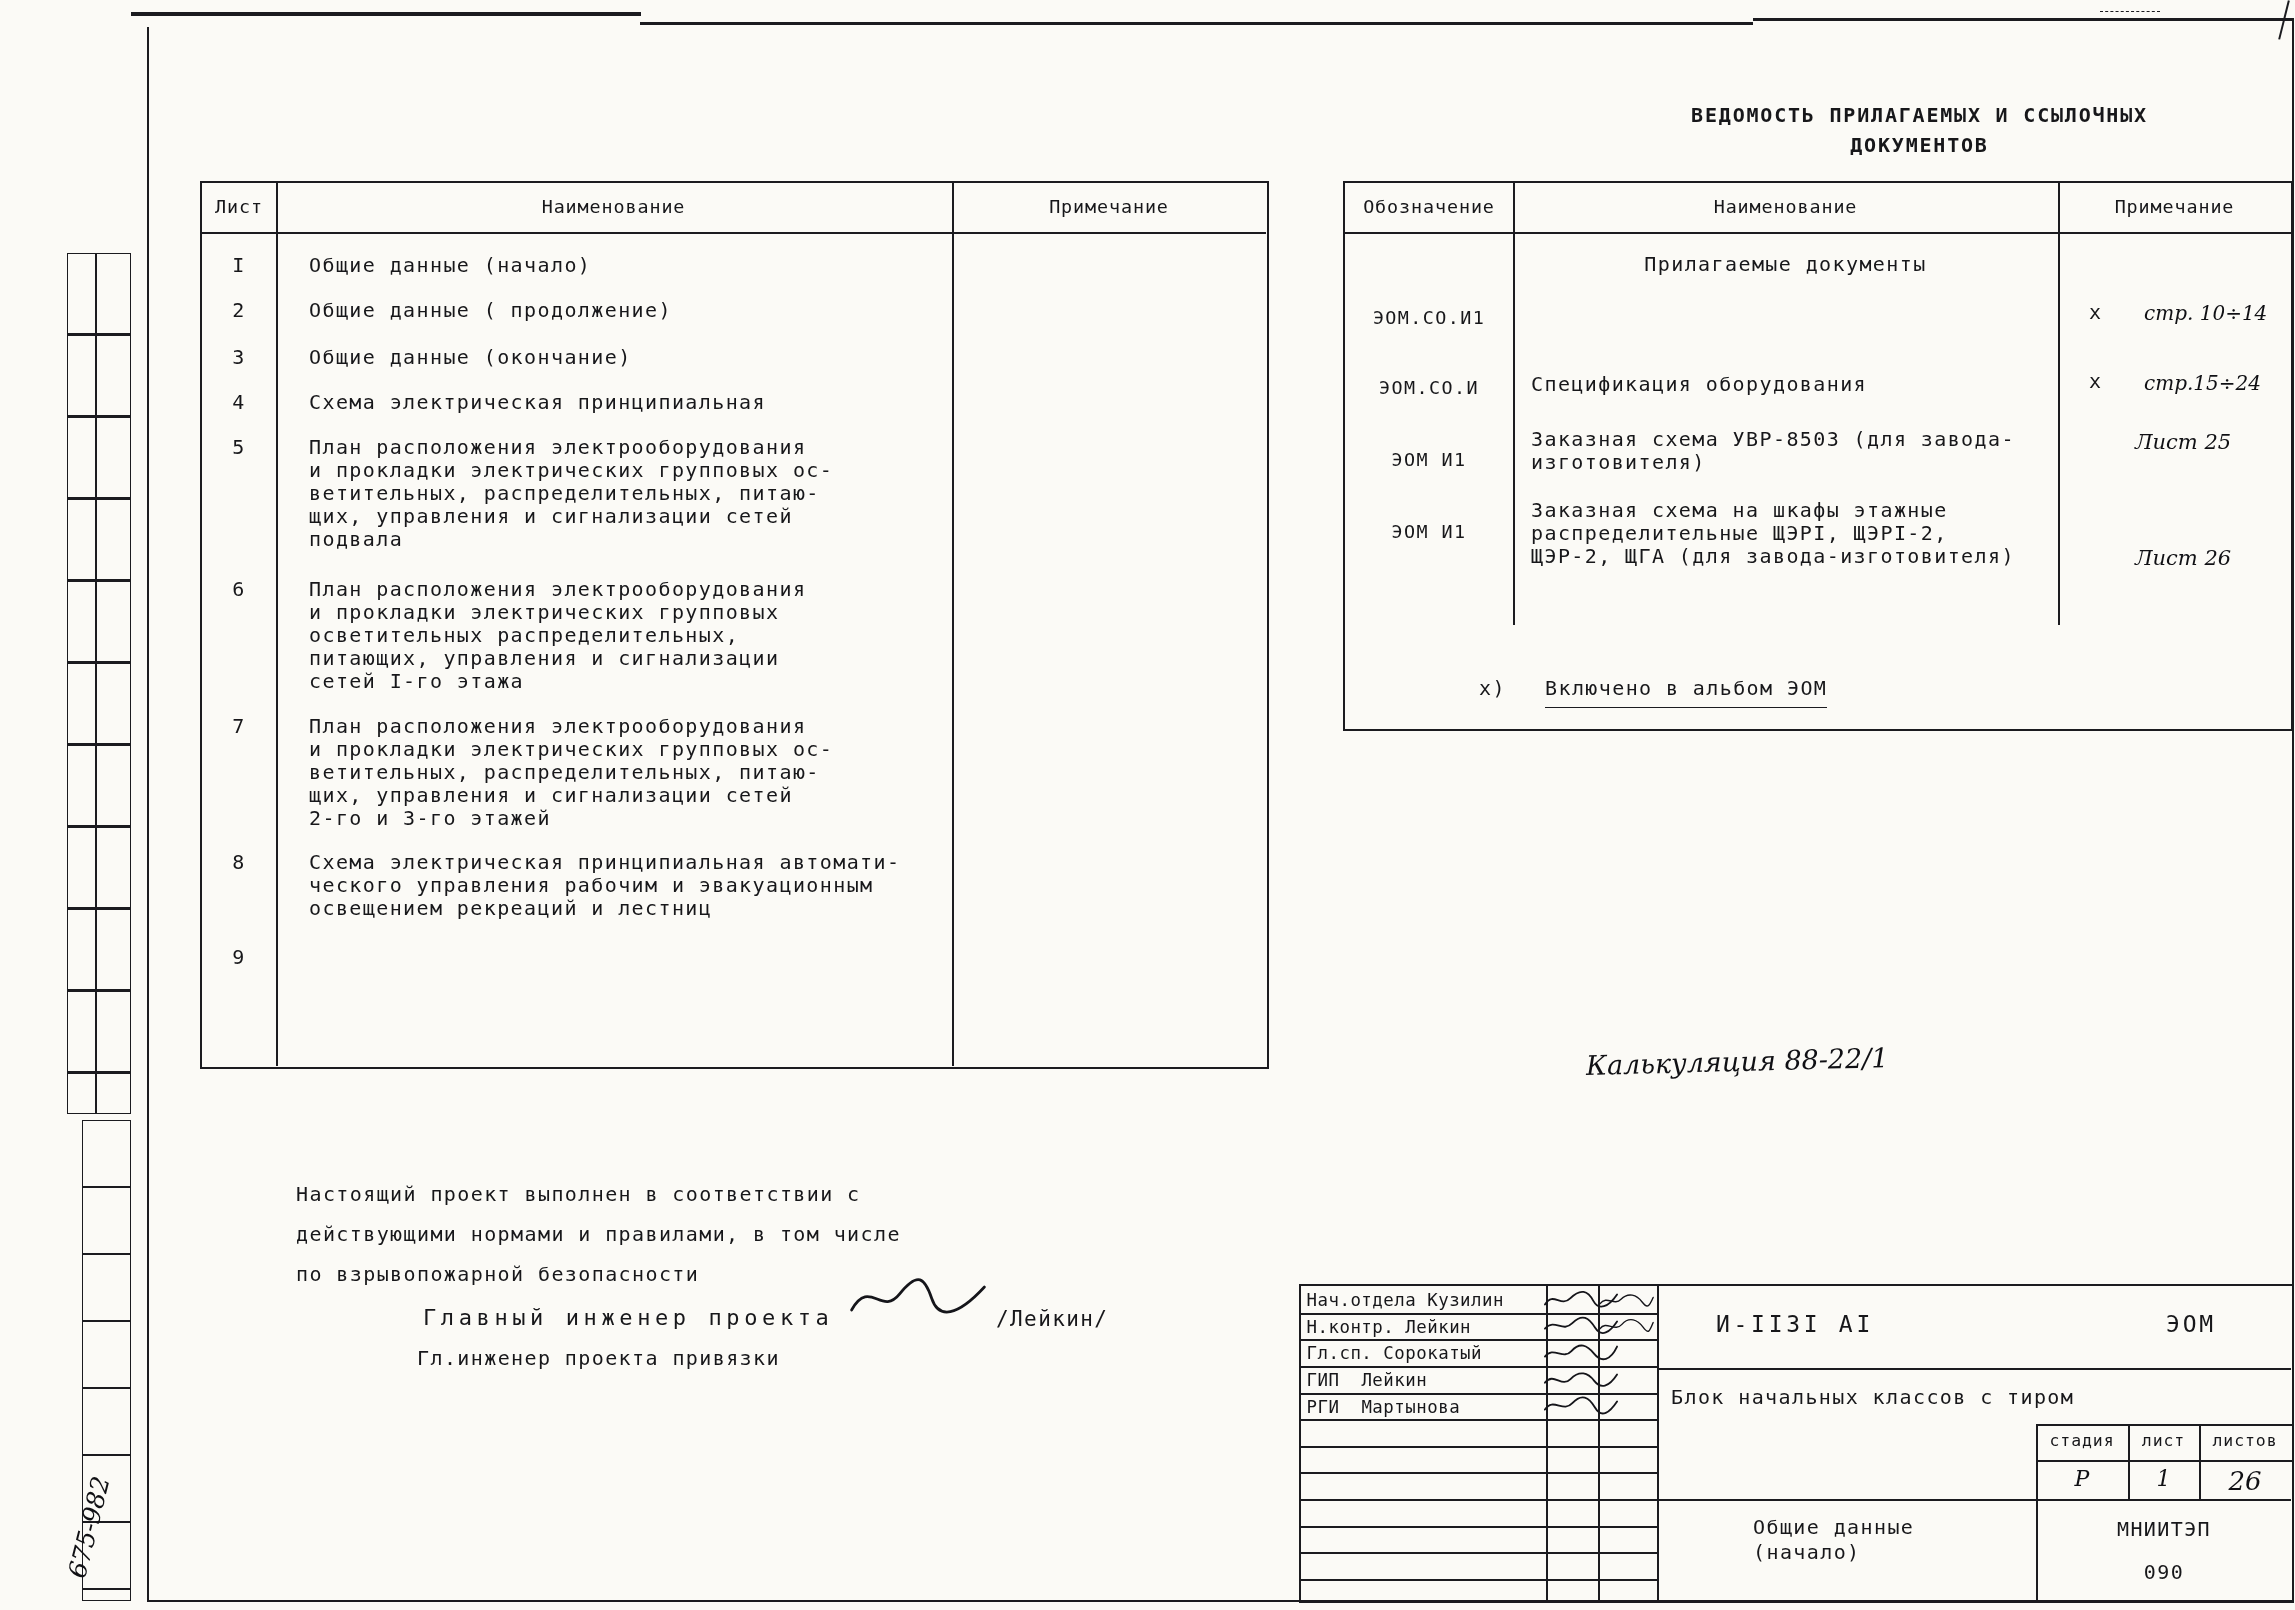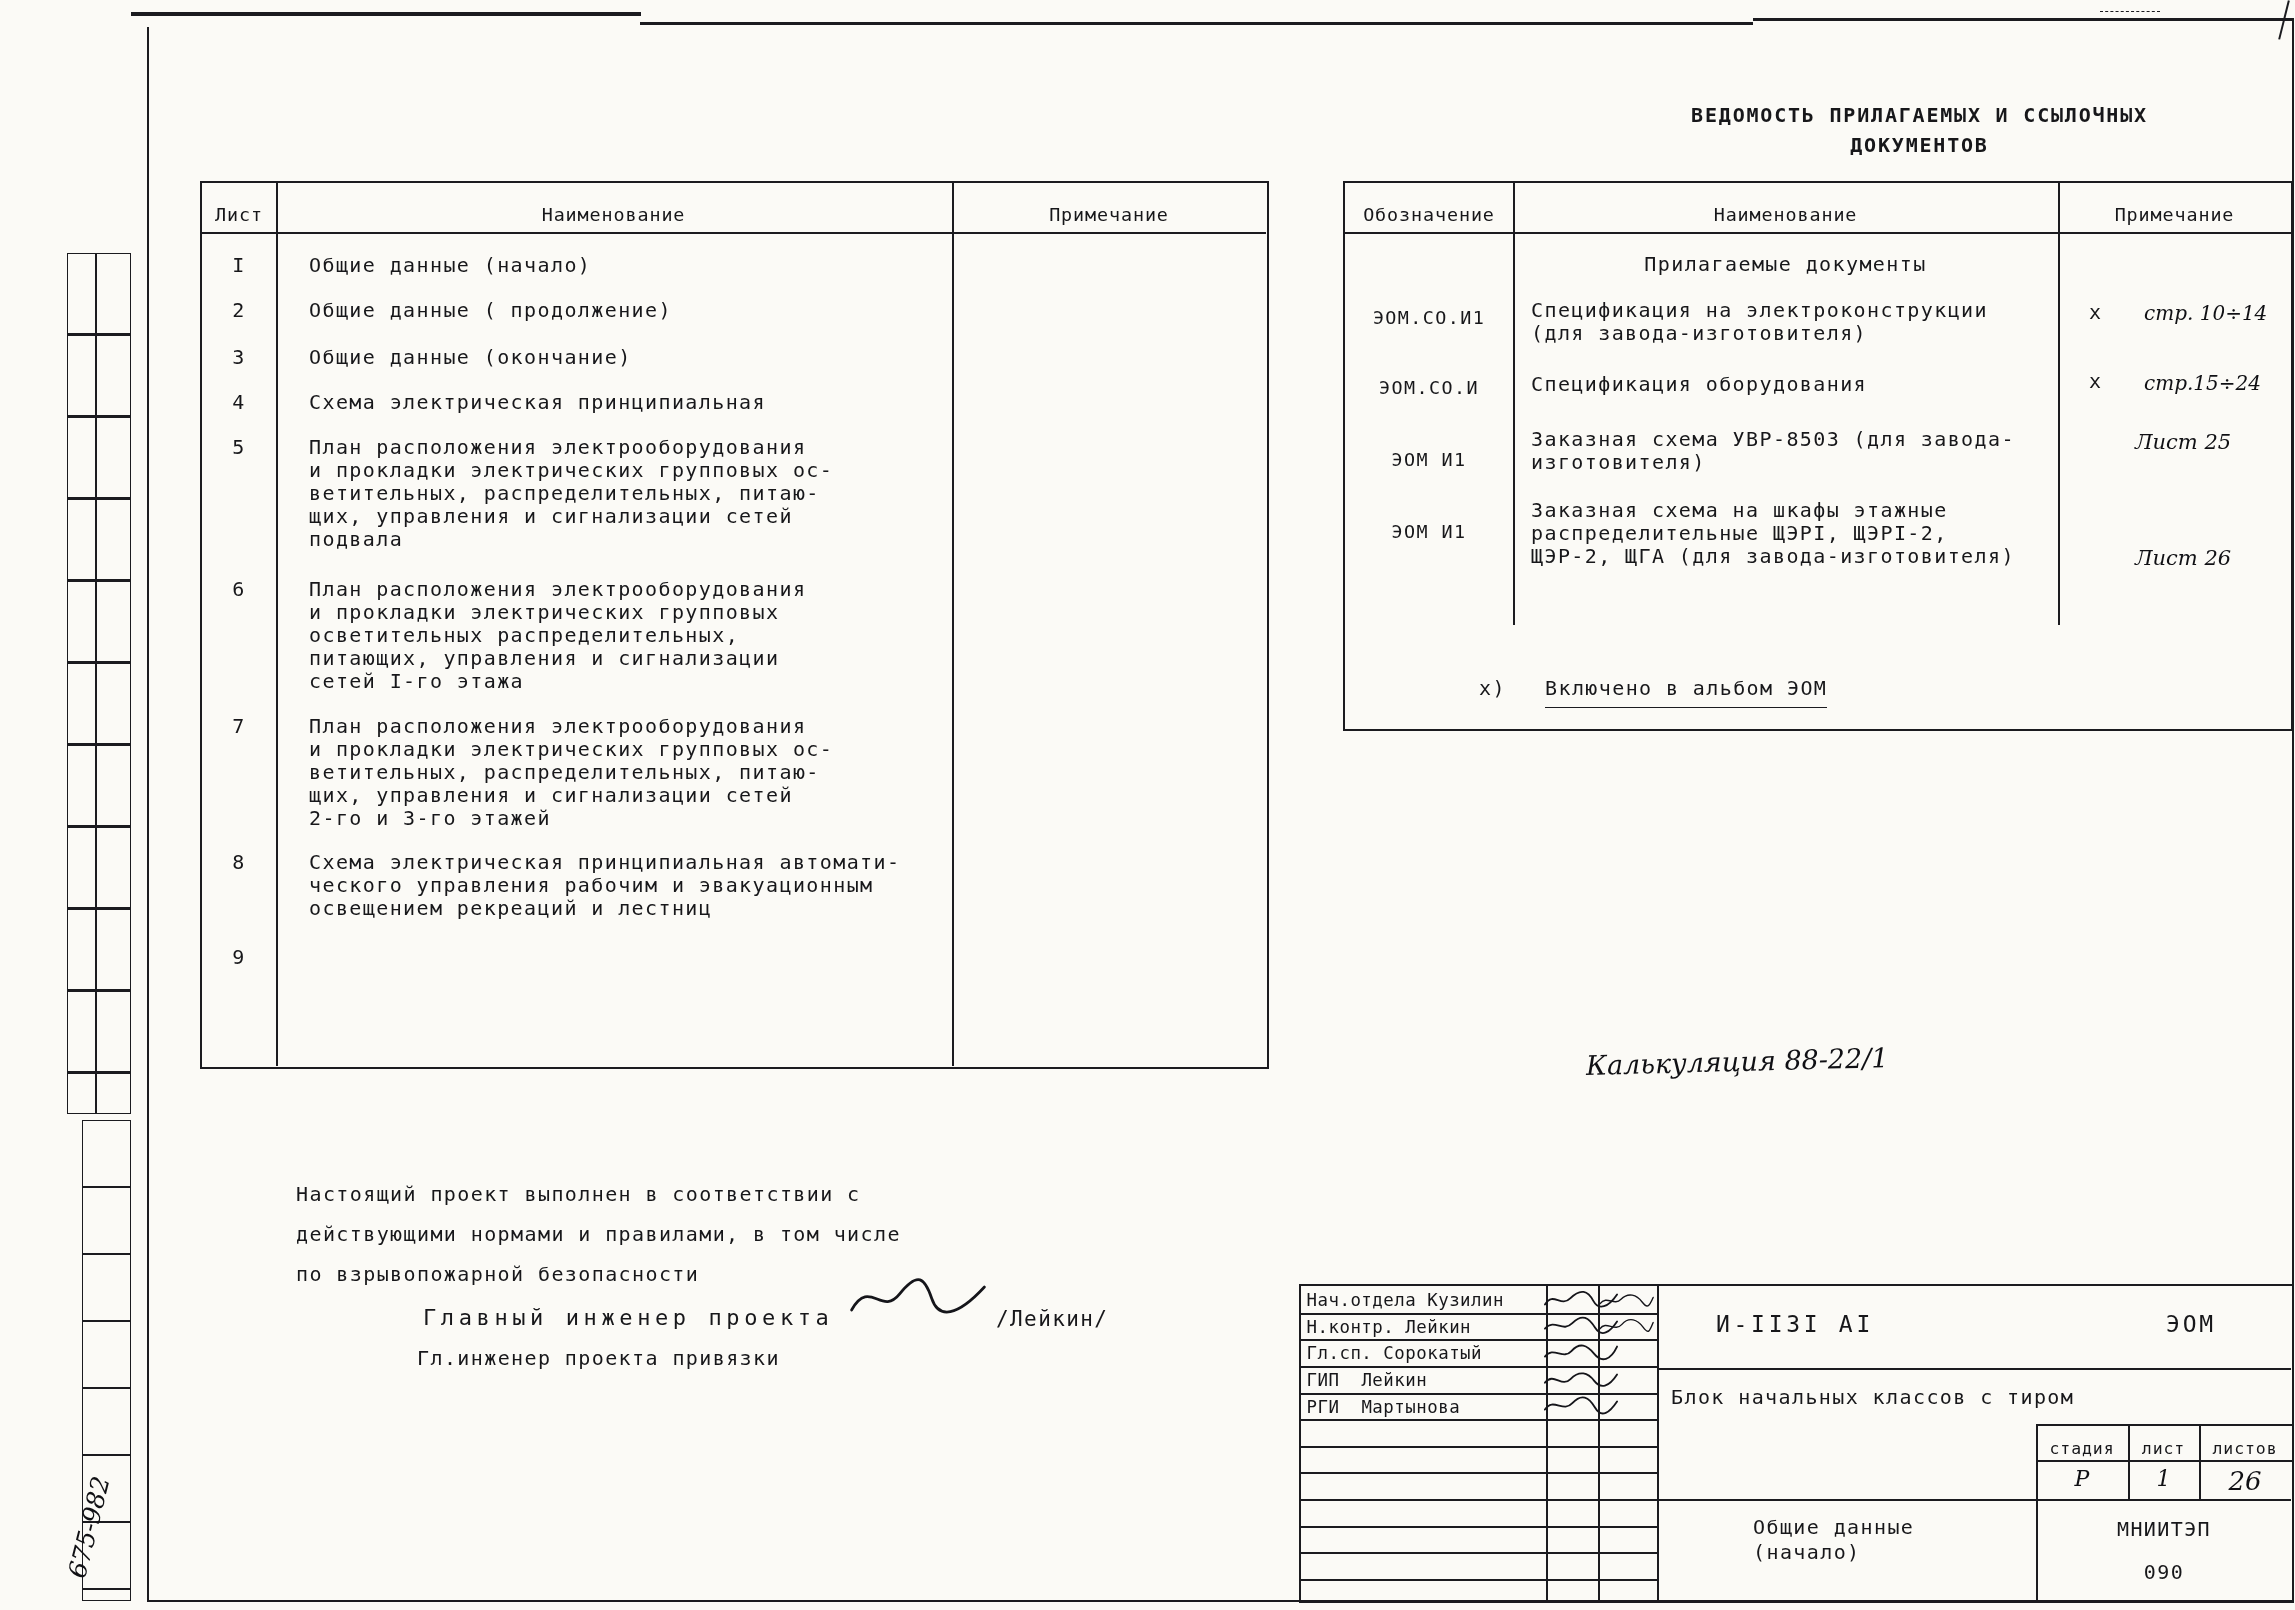--- a/index.html
+++ b/index.html
@@ -8,21 +8,21 @@
     position:relative; width:2324px; height:1611px;
     background:#fbfaf6; color:#17171a;
     font-family:"DejaVu Sans Mono", monospace;
     overflow:hidden;
   }
   .hl, .vl { position:absolute; background:#1b1b1f; }
   .hl { height:2.3px; }
   .vl { width:2.3px; }
   .box { position:absolute; border:2.3px solid #1b1b1f; }
   .t { position:absolute; font-size:20px; line-height:23px; letter-spacing:1.4px; color:#17171a; }
-  .th { position:absolute; font-size:18.4px; letter-spacing:0.9px; text-align:center;margin-top:8px; }
+  .th { position:absolute; font-size:18.4px; letter-spacing:0.9px; text-align:center; }
   .pre { white-space:pre-line; }
   .ctr { text-align:center; }
   .hw { position:absolute; font-family:"DejaVu Serif", serif; font-style:italic; color:#101014; }
   .sig { position:absolute; }
   .title { position:absolute; font-size:21px; letter-spacing:1.8px; font-weight:bold; }
   .u { border-bottom:1.8px solid #1b1b1f; padding-bottom:7px; }
   .stamp-grid-a {
     position:absolute; border:1.8px solid #1b1b1f;
     background-image:repeating-linear-gradient(to bottom, transparent 0, transparent 79px, #1b1b1f 79px, #1b1b1f 82px);
   }
@@ -112,22 +112,20 @@
     <div class="th" style="left:0;top:13px;width:168px">Обозначение</div>
     <div class="th" style="left:168px;top:13px;width:545px">Наименование</div>
     <div class="th" style="left:713px;top:13px;width:233px">Примечание</div>
     <div class="hl" style="left:0;top:49px;width:946px"></div>
     <div class="vl" style="left:168px;top:0;height:442px"></div>
     <div class="vl" style="left:713px;top:0;height:442px"></div>
 
     <div class="t ctr" style="left:168px;top:70px;width:545px">Прилагаемые документы</div>
 
     <div class="t ctr" style="left:0;top:123px;width:168px;font-size:18.4px">ЭОМ.СО.И1</div>
-    <div class="t pre" style="left:186px;top:116px;width:523px">Спецификация на электроконструкции
-(для завода-изготовителя)</div>
     <div class="t" style="left:744px;top:118px">x</div>
     <div class="hw" style="left:799px;top:118px;font-size:20px">стр. 10÷14</div>
 
     <div class="t ctr" style="left:0;top:193px;width:168px;font-size:18.4px">ЭОМ.СО.И</div>
     <div class="t pre" style="left:186px;top:190px;width:523px">Спецификация оборудования</div>
     <div class="t" style="left:744px;top:187px">x</div>
     <div class="hw" style="left:799px;top:188px;font-size:20px">стр.15÷24</div>
 
     <div class="t ctr" style="left:0;top:265px;width:168px;font-size:18.4px">ЭОМ  И1</div>
     <div class="t pre" style="left:186px;top:245px;width:523px">Заказная схема УВР-8503 (для завода-

